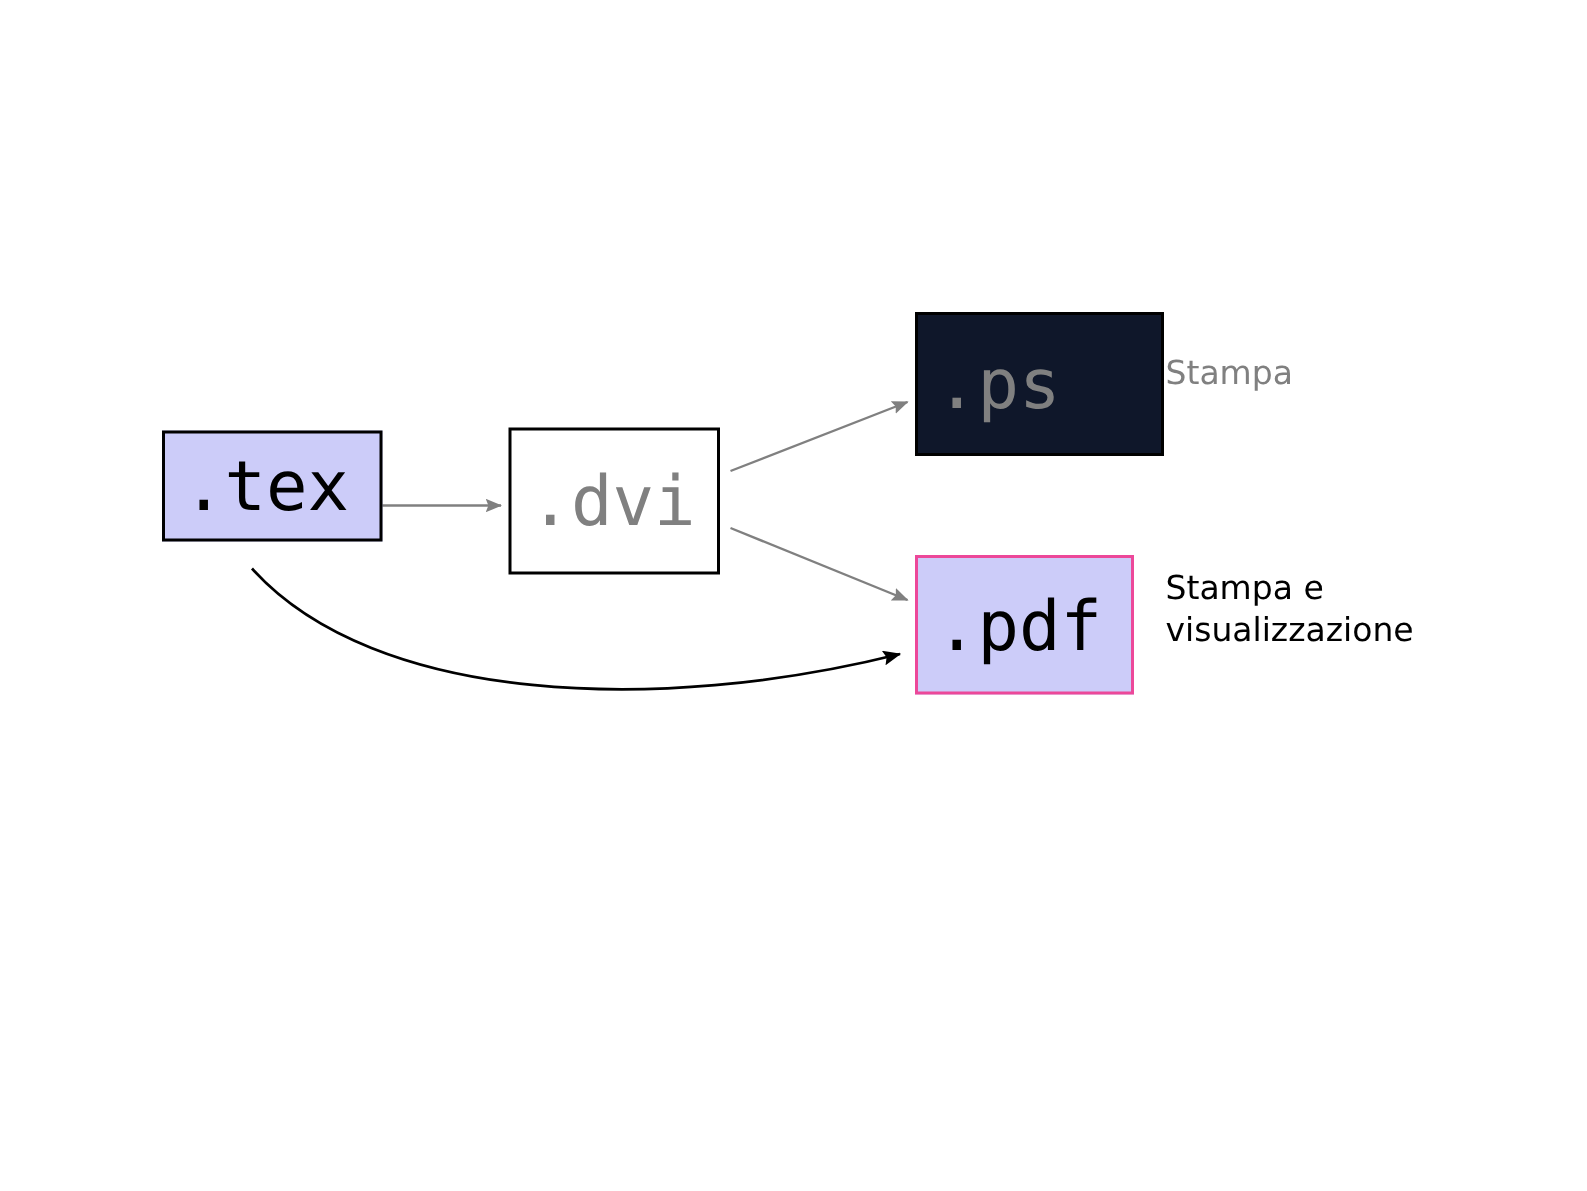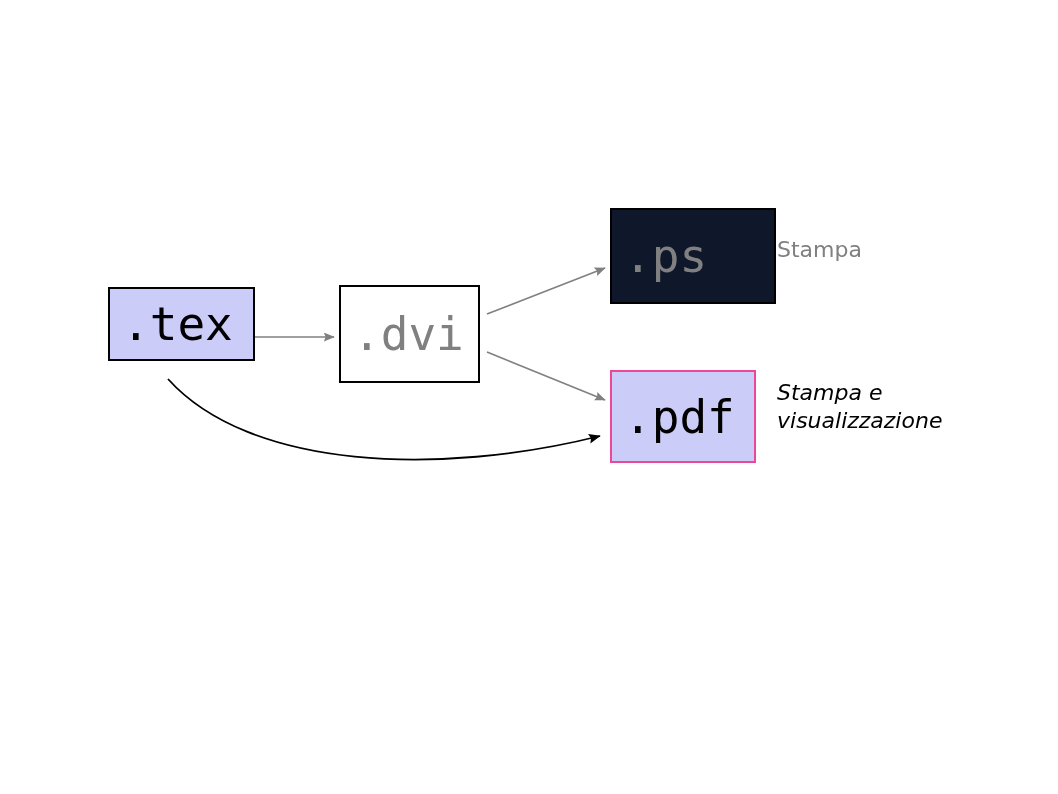--- a/index.html
+++ b/index.html
@@ -90,21 +90,20 @@
   }
   #label-stampa {
     left: 777px;
     top: 236px;
     color: #808080;
   }
   #label-stampa-visualizzazione {
     left: 777px;
     top: 379px;
     color: #000000;
-    font-style: italic;
   }
 </style>
 </head>
 <body>
 
 <svg id="canvas" viewBox="0 0 1058 794" xmlns="http://www.w3.org/2000/svg">
   <defs>
     <marker id="arrow-gray" markerWidth="11" markerHeight="9" refX="10.2" refY="4.5" orient="auto" markerUnits="userSpaceOnUse">
       <path d="M0,0 L11,4.5 L0,9 L1.8,4.5 Z" fill="#808080"></path>
     </marker>

